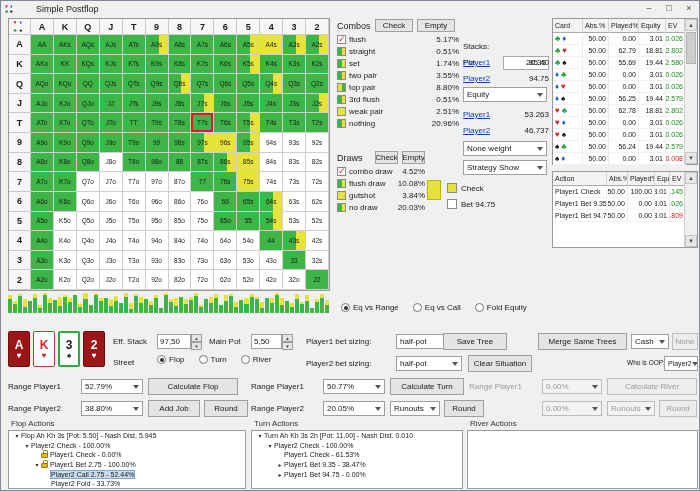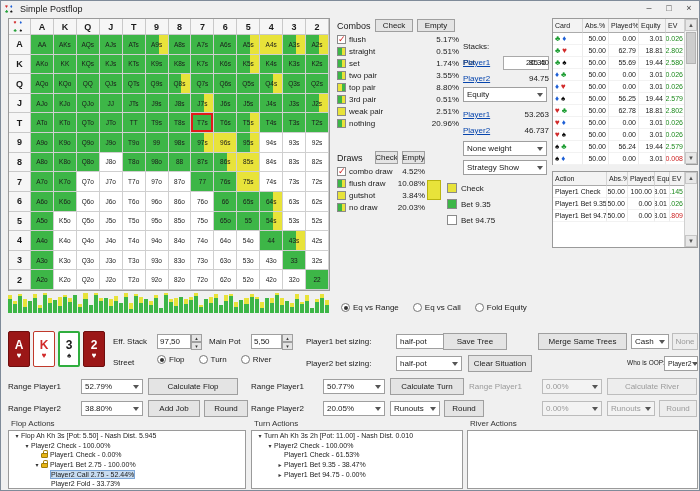--- a/index.html
+++ b/index.html
@@ -4,21 +4,21 @@
 <style>
   * { box-sizing: border-box; margin: 0; padding: 0; }
   body { font-family: "Liberation Sans", sans-serif; background: #9aa3ab; }
   .win { position: relative; width: 700px; height: 491px; background: #f0f0f0;
          border: 1px solid #7f8b99; overflow: hidden; font-size: 8px; color: #1a1a1a; }
   .a { position: absolute; }
 
   
   .titlebar { position: absolute; left:0; top:0; right:0; height:16px; display:flex; align-items:center; padding-left:4px; background:#f0f0f0; }
   .app-icon { width:11px; height:11px; display:grid; grid-template-columns:5px 5px; font-size:5px; line-height:5px; margin-right:4px; }
-  .title-text { font-size:9px; }
+  .title-text { font-size:9px;margin-left:16px; }
   .win-controls { margin-left:auto; display:flex; }
   .winbtn { width:20px; height:14px; text-align:center; font-size:9px; line-height:13px; color:#444; }
 
   
   #matrix { left:7px; top:17px; width:322px; height:273px; background:#fff; border:1px solid #9a9a9a;
             display:grid; grid-template-columns:22px repeat(13,1fr); grid-template-rows:16px repeat(13,1fr); }
   .mx-h { background:#f6f6f6; border-right:1px solid #c9c9c9; border-bottom:1px solid #c9c9c9;
           display:flex; align-items:center; justify-content:center; font-size:9px; font-weight:bold; }
   .mx-corner { display:grid; grid-template-columns:6px 6px; font-size:5px; line-height:5px; font-weight:normal; }
   .mx-c { border-right:1px solid #cfcfcf; border-bottom:1px solid #cfcfcf; font-size:6.5px;
@@ -625,21 +625,21 @@
           <span>two pair</span>
           <span class="pct">3.55%</span>
         </div>
         <div class="lrow">
           <span class="sw sw-yg"></span>
           <span>top pair</span>
           <span class="pct">8.80%</span>
         </div>
         <div class="lrow">
           <span class="sw sw-gy"></span>
-          <span>3rd pair</span>
+          <span>3rd flush</span>
           <span class="pct">0.51%</span>
         </div>
         <div class="lrow">
           <span class="sw sw-y"></span>
           <span>weak pair</span>
           <span class="pct">2.51%</span>
         </div>
         <div class="lrow">
           <span class="sw sw-gy"></span>
           <span>nothing</span>
@@ -677,24 +677,20 @@
         </div>
       </div>
   </div>
 
   <div class="a" id="legend">
     <span class="legend-block"></span>
     <div class="leg-items" id="leg-items">
         <div class="leg-row">
           <span class="leg-sw sw-y"></span>
           <span>Check</span>
-        </div>
-        <div class="leg-row">
-          <span class="leg-sw sw-g"></span>
-          <span>Bet 9.35</span>
         </div>
         <div class="leg-row">
           <span class="leg-sw sw-w"></span>
           <span>Bet 94.75</span>
         </div>
       </div>
   </div>
 
   <div class="a" id="pot-panel">
     <div class="prow" style="top:1px;margin-top:36px;">

